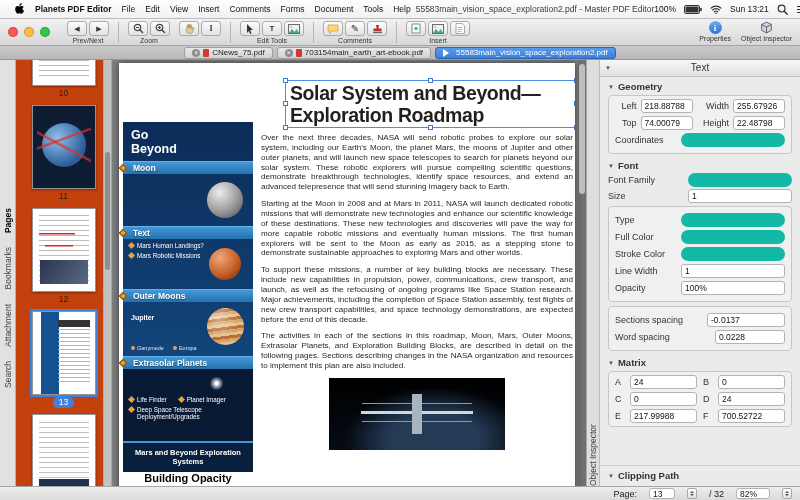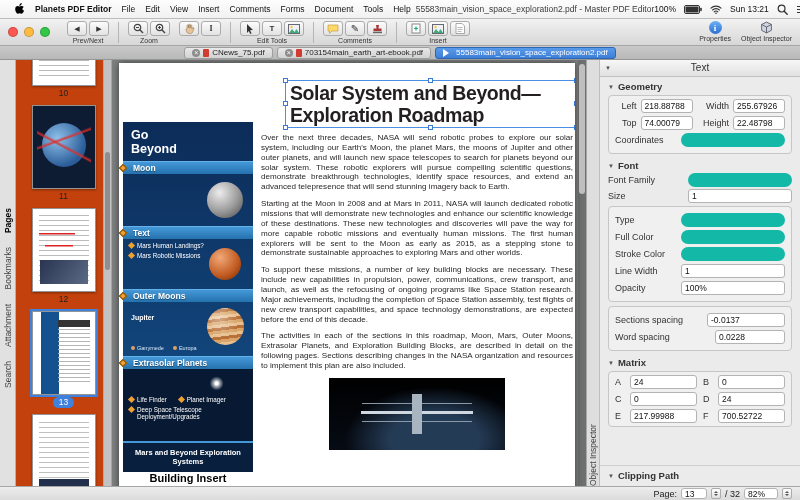--- a/index.html
+++ b/index.html
@@ -132,21 +132,21 @@
 .dd{height:14px;border:7px solid #14b8a6;border-radius:7px;background:#fff;display:flex;overflow:hidden}
 .dd-val{flex:1;padding:0 3px;font-size:8.5px;white-space:nowrap;overflow:hidden}
 .dd-btn{width:11px;height:100%;background:linear-gradient(#6aa7f2,#3f7fd9);display:flex;flex-direction:column;align-items:center;justify-content:center;flex:none}
 .dd-btn::before{content:"";border:2.5px solid transparent;border-bottom-color:#fff;margin-bottom:1px}
 .dd-btn::after{content:"";border:2.5px solid transparent;border-top-color:#fff}
 .swatch{width:9px;height:9px;border:1px solid #777;flex:none;margin-left:3px}
 .muted{color:#888}
 .sect.bottom{margin-top:auto;border-top:1px solid #cfcfcf;padding-bottom:5px}
 
 
-.statusbar{height:14px;background:linear-gradient(#ededed,#dbdbdb);border-top:1px solid #a6a6a6;display:flex;align-items:center;justify-content:flex-end;gap:4px;padding:4px 8px;font-size:9px;color:#222}
+.statusbar{height:14px;background:linear-gradient(#ededed,#dbdbdb);border-top:1px solid #a6a6a6;display:flex;align-items:center;justify-content:flex-end;gap:12px;padding:4px 8px;font-size:9px;color:#222}
 .statusbar .fld{height:11px;font-size:8.5px}
 .pagefld{width:26px}.zoomfld{width:34px}
 .stepper{width:10px;height:11px;border:1px solid #ababab;border-radius:2px;background:linear-gradient(#fff,#e0e0e0);display:flex;flex-direction:column;align-items:center;justify-content:center}
 .stepper::before{content:"";border:2px solid transparent;border-bottom-color:#555}
 .stepper::after{content:"";border:2px solid transparent;border-top-color:#555;margin-top:1px}
 svg{display:block}
 </style>
 </head>
 <body>
 
@@ -429,21 +429,21 @@
                 <span>Planet Imager</span>
               </div>
           </div>
           <div class="ig-item" style="max-width:110px">
               <span class="diamond"></span>
               <span>Deep Space Telescope Deployment/Upgrades</span>
             </div>
         </div>
         <div class="mbes">Mars and Beyond Exploration Systems</div>
       </div>
-      <div class="bblocks">Building Insert</div>
+      <div class="bblocks">Building Opacity</div>
 
       <div class="title-sel">
         <div class="doc-title">
           <div>Solar System and Beyond—</div>
           <div>Exploration Roadmap</div>
         </div>
         <span class="handle h-tl"></span>
         <span class="handle h-tm"></span>
         <span class="handle h-tr"></span>
         <span class="handle h-ml"></span>

